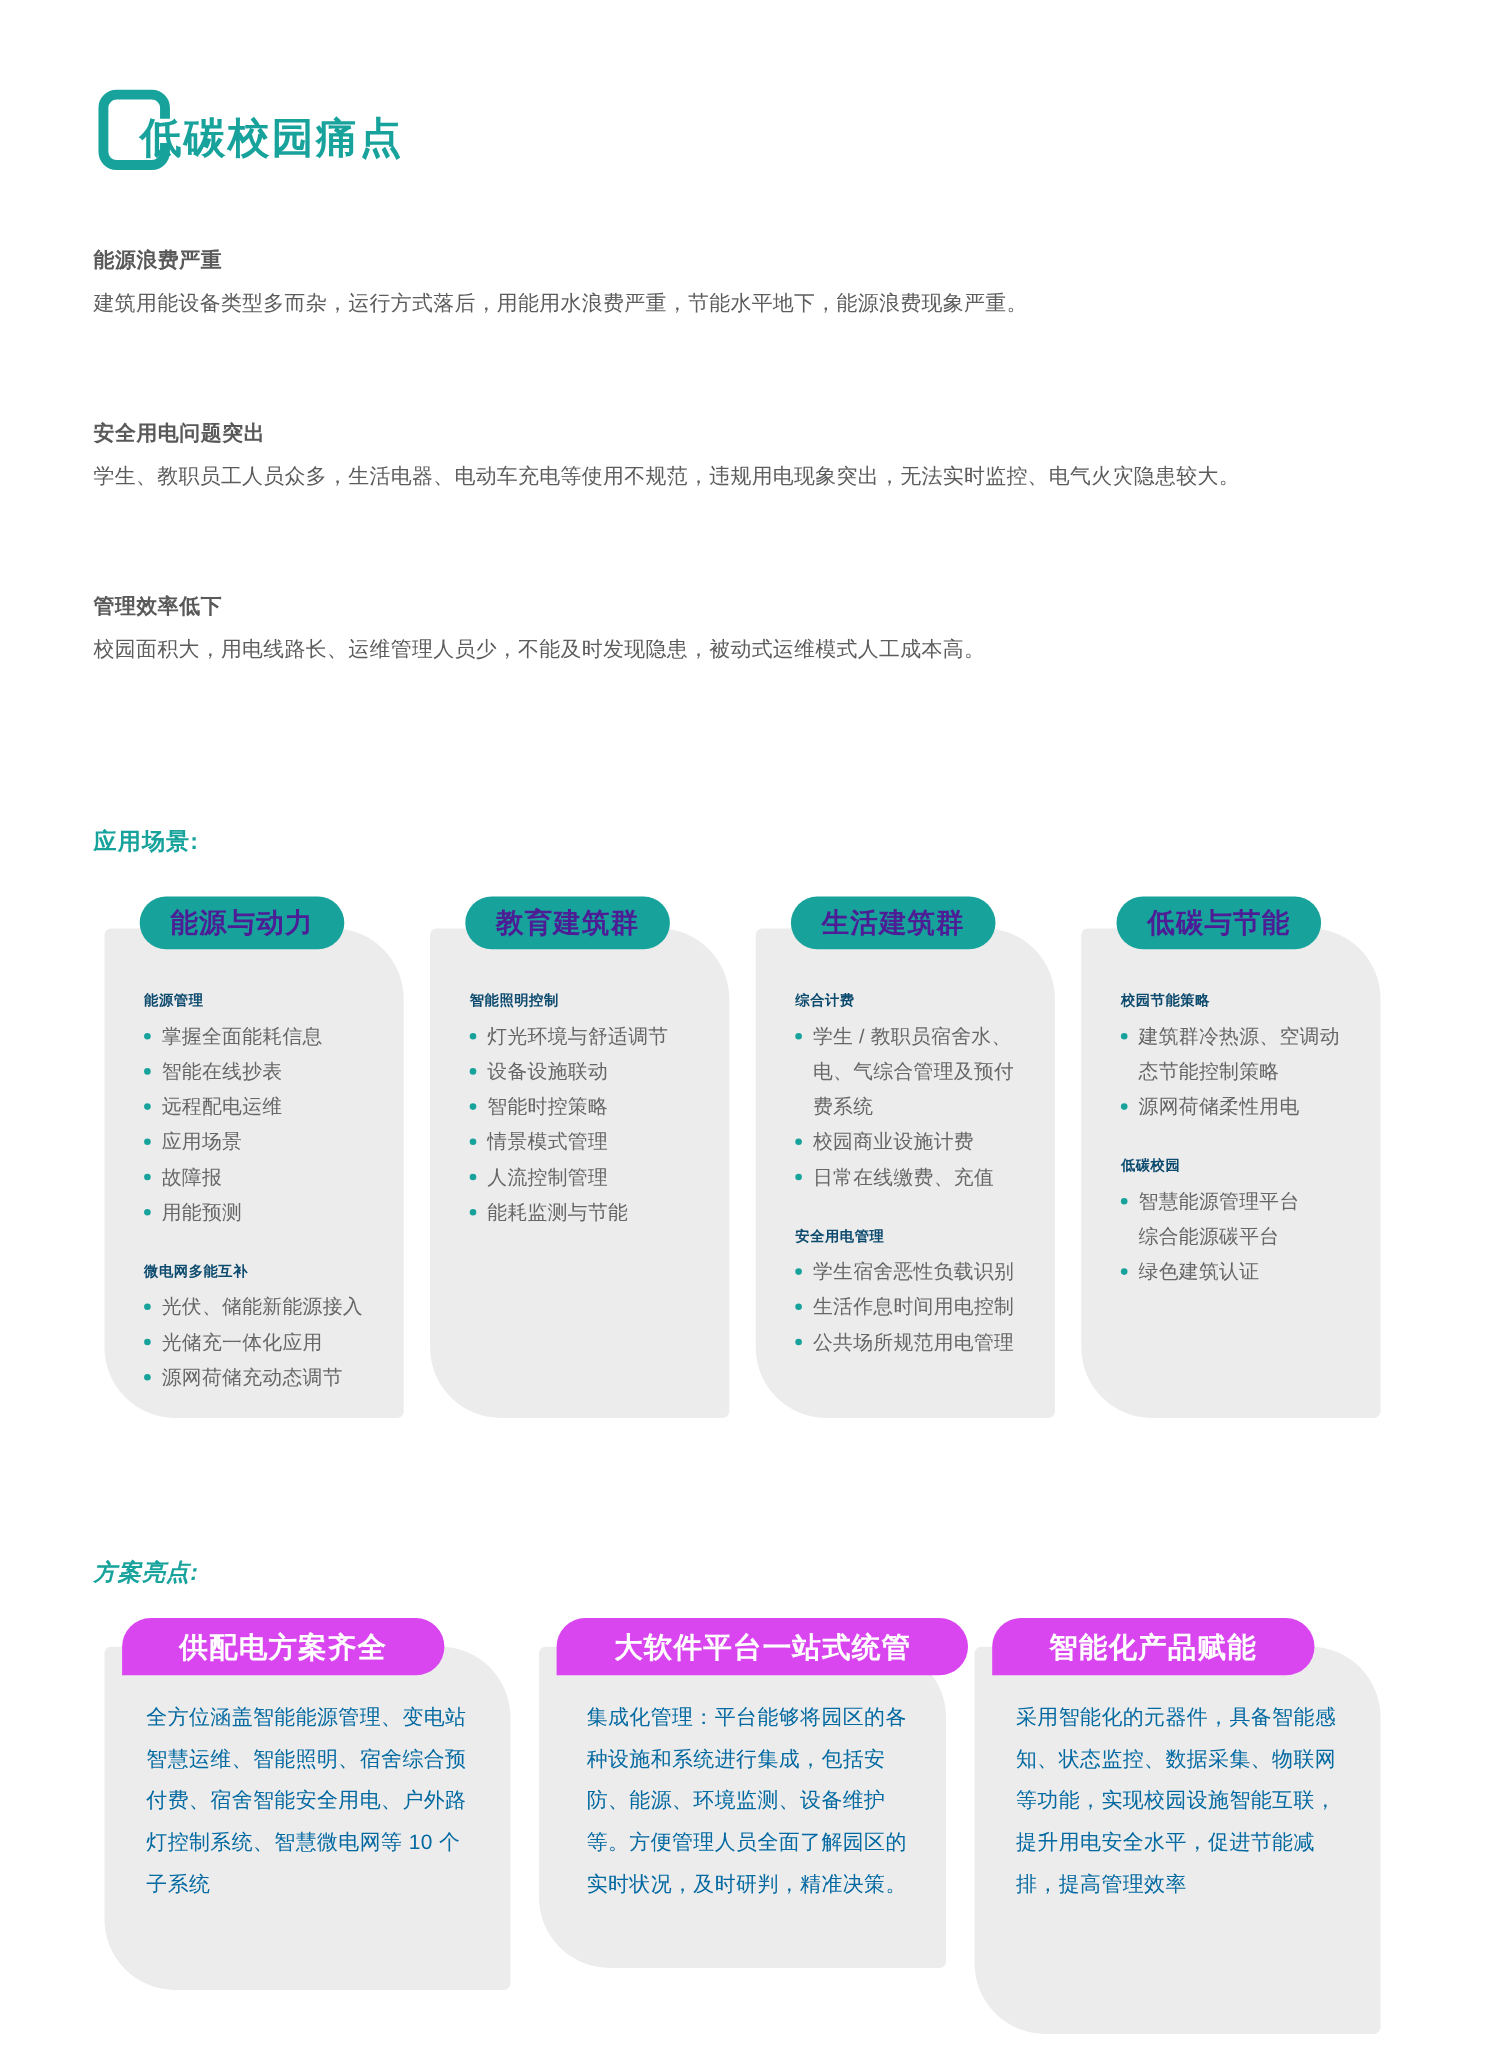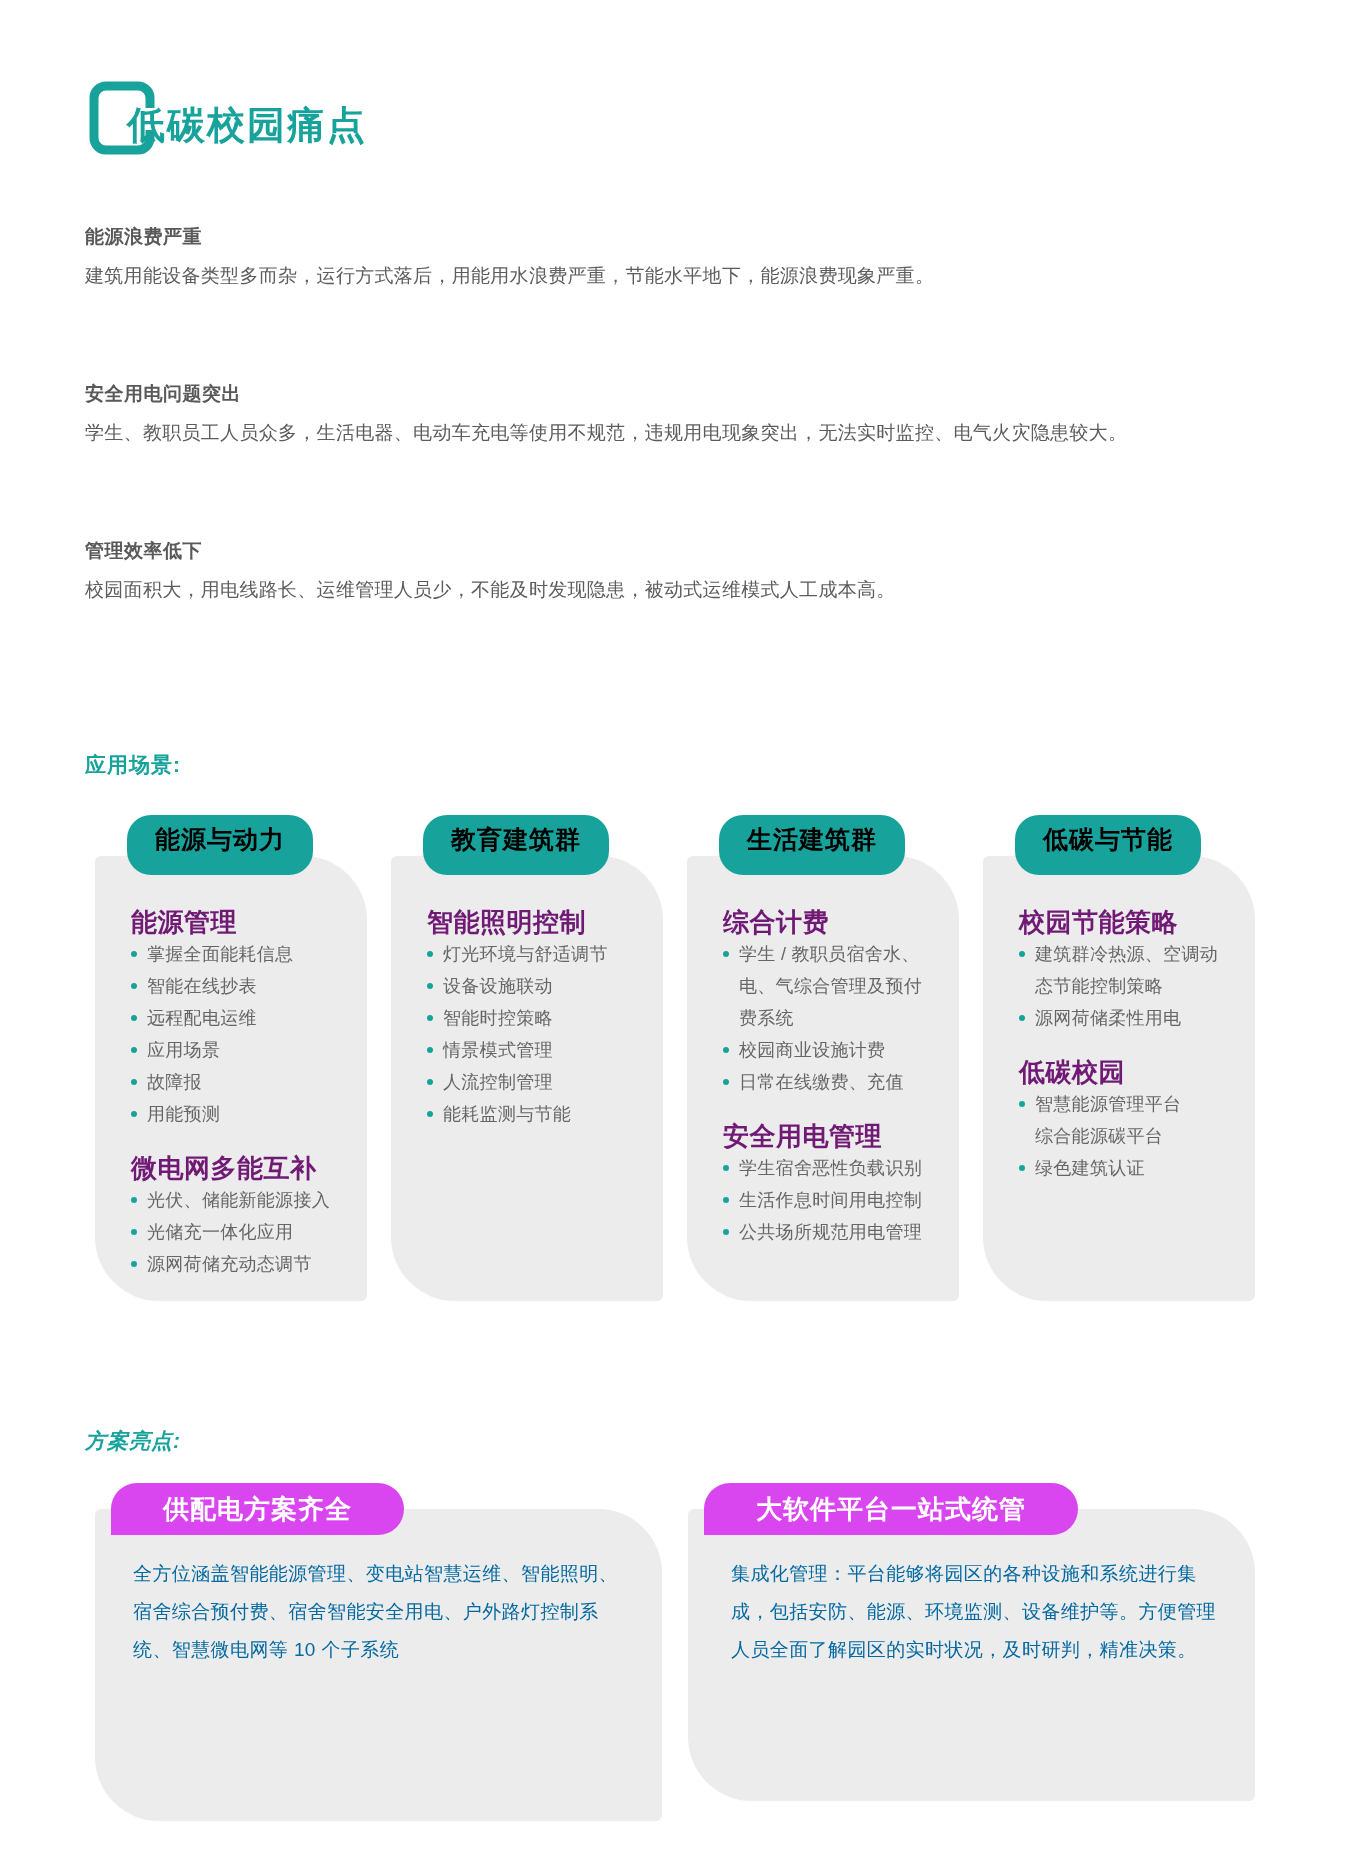--- a/index.html
+++ b/index.html
@@ -29,36 +29,36 @@
     font-size:21px;font-weight:700;color:#17a39c;letter-spacing:1px;
   }
   .label-scenes{margin-top:148px;}
   .label-highlights{margin-top:126px;font-style:italic;}
   
   .cards-row{display:flex;gap:24px;margin:36px 95px 0 95px;}
   .scene-card{flex:1;min-width:0;}
   .pill{
     position:relative;z-index:2;
     display:inline-block;margin-left:32px;
-    height:60px;line-height:48px;padding:0 28px;
-    background:#17a39c;color:#000000;
+    height:48px;line-height:48px;padding:0 28px;
+    background:#17a39c;color:#4c1d95;
     font-size:25px;font-weight:700;letter-spacing:1px;white-space:nowrap;
     border-radius:24px;
   }
   .scene-card .card-body{
     position:relative;z-index:1;
     margin-top:-19px;
     box-sizing:border-box;
     min-height:445px;
     background:#ececec;
     border-radius:6px 64px 6px 64px;
     padding:50px 18px 0 36px;
   }
   .group + .group{margin-top:22px;}
-  .group-title{font-size:26px;font-weight:700;color:#701a75;line-height:32px;letter-spacing:.5px;}
+  .group-title{font-size:13px;font-weight:700;color:#0c4a6e;line-height:32px;letter-spacing:.5px;}
   .bullets{list-style:none;margin:0;padding:0;}
   .bullets li{
     position:relative;padding-left:16px;
     font-size:18px;line-height:32px;color:#666;
     white-space:pre-line;letter-spacing:.3px;
   }
   .bullets li::before{
     content:"";position:absolute;left:0;top:13px;
     width:6px;height:6px;border-radius:50%;background:#17a39c;
   }
@@ -220,16 +220,22 @@
       </div>
     </div>
 
     <div class="hl-card">
       <div class="pill-lg">大软件平台一站式统管</div>
       <div class="card-body">
         <div class="hl-body-text">集成化管理：平台能够将园区的各种设施和系统进行集成，包括安防、能源、环境监测、设备维护等。方便管理人员全面了解园区的实时状况，及时研判，精准决策。</div>
       </div>
     </div>
 
+    <div class="hl-card">
+      <div class="pill-lg">智能化产品赋能</div>
+      <div class="card-body">
+        <div class="hl-body-text">采用智能化的元器件，具备智能感知、状态监控、数据采集、物联网等功能，实现校园设施智能互联，提升用电安全水平，促进节能减排，提高管理效率</div>
+      </div>
+    </div>
 
   </div>
 
 </div>
 
 </body></html>

